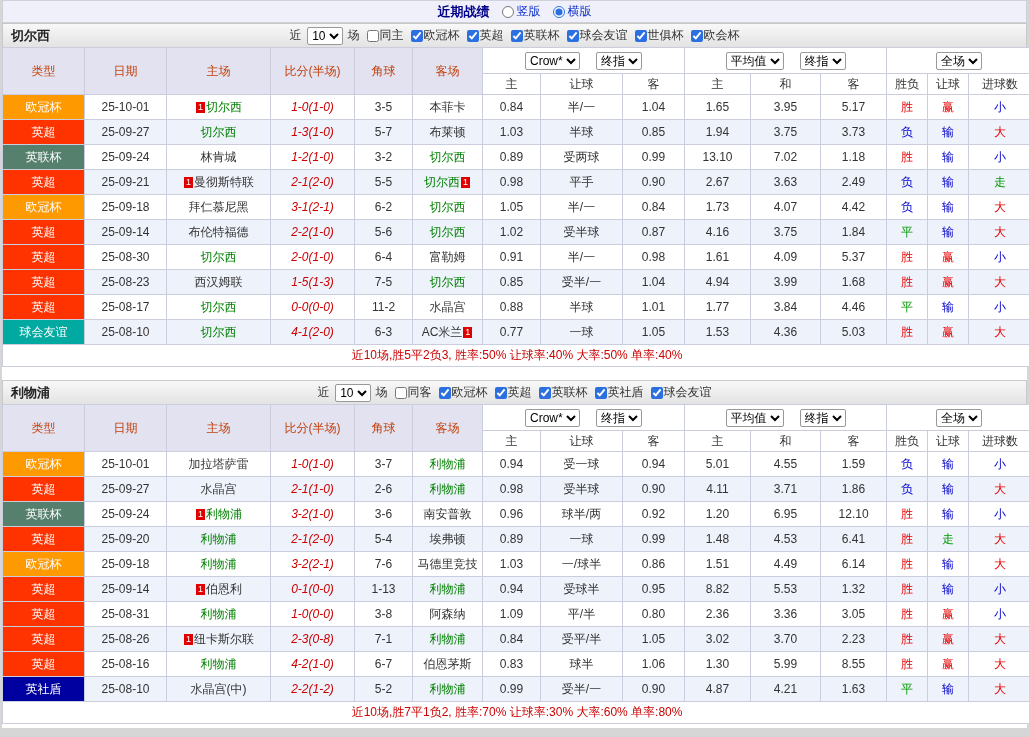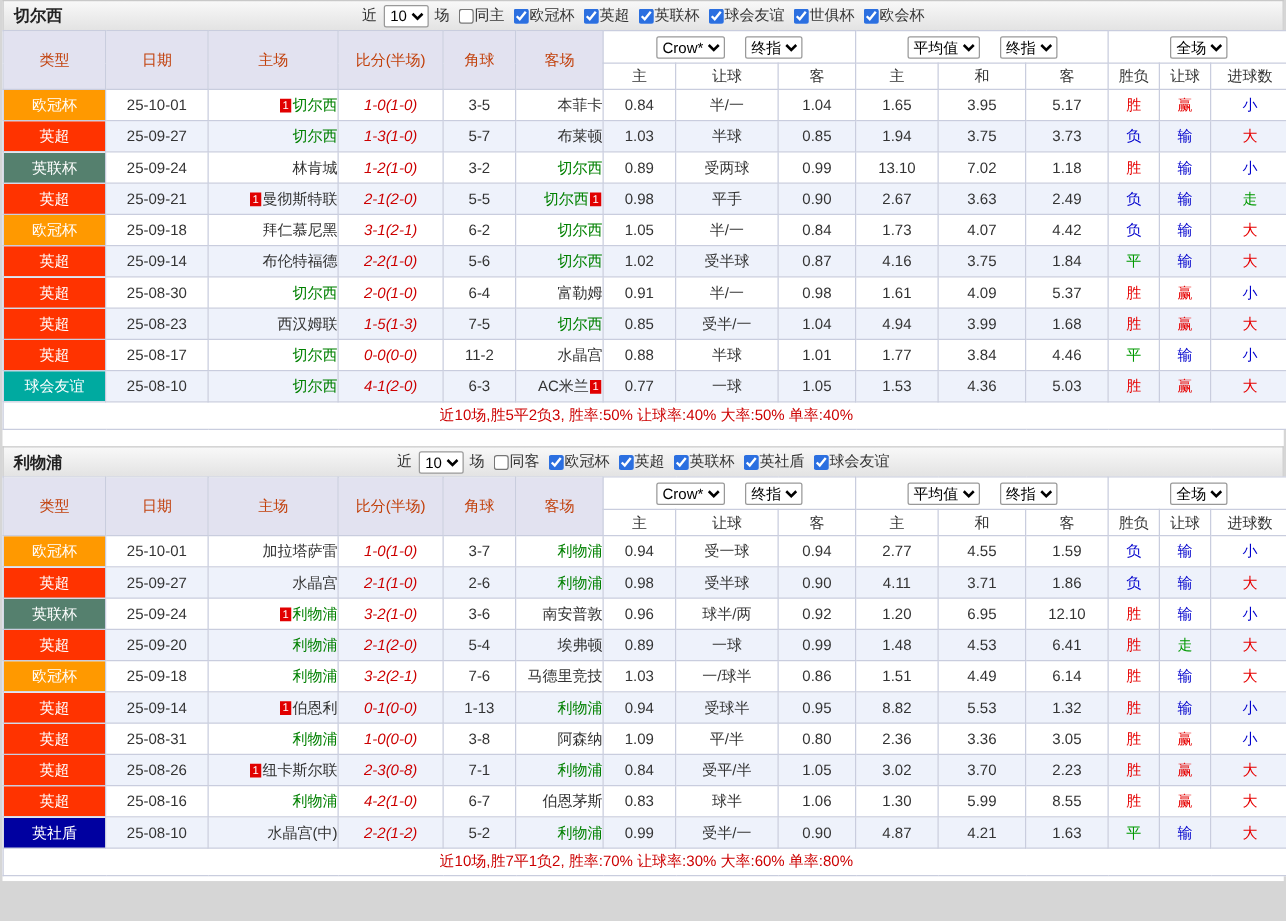--- a/index.html
+++ b/index.html
@@ -44,37 +44,48 @@
     font-weight: normal;
   }
   .stats thead th.lav { background: var(--header-bg, #e2e2f0); color: #c2410c; }
   .stats thead tr.h1 th.grp { height: 26px; background: #fff; }
   .grp select { margin: 0 8px; }
   .stats thead tr.h2 th { height: 21px; background: #fff; color: #333; }
   .stats tbody td { height: 25px; }
   tr.alt td { background: var(--alt-row, #eef2fb); }
   td.type { color: #fff; }
   td.score { color: var(--score, #cc0000); cursor: pointer; font-style: italic; }
-  td.team { cursor: pointer; text-align: right; }
+  td.team { cursor: pointer; }
   td.team.self { color: var(--self-team, #008000); }
   .rc {
     display: inline-block;
     background: var(--badge, #e10000);
     color: #fff; font-size: 9px; line-height: 11px;
     padding: 0 2px; margin: 0 1px; vertical-align: 1px;
   }
   .res-r { color: var(--win, #e60000); }
   .res-b { color: var(--loss, #0000cc); }
   .res-g { color: var(--draw, #009900); }
   td.summary { height: 22px; background: #fff; color: var(--summary, #cc0000); }
 </style>
 </head>
 <body>
 
 <div class="page">
+  <div class="topbar">
+    <span class="title">近期战绩</span>
+    <label>
+      <input type="radio" name="layout" style="">
+      <span>竖版</span>
+    </label>
+    <label>
+      <input type="radio" name="layout" checked="" style="">
+      <span>横版</span>
+    </label>
+  </div>
   <div id="sections">
       <div class="section">
         <div class="secbar">
           <span class="team-name">切尔西</span>
           <span class="filters">
             <span>近</span>
             <select class="count-sel"><option>10</option></select>
             <span>场</span>
             <label class="chk">
               <input type="checkbox" style="">
@@ -406,21 +417,21 @@
             <tr class="">
               <td class="type" style="background:#ff9900">欧冠杯</td>
               <td>25-10-01</td>
               <td class="team"><span>加拉塔萨雷</span></td>
               <td class="score">1-0(1-0)</td>
               <td>3-7</td>
               <td class="team self"><span>利物浦</span></td>
               <td>0.94</td>
               <td>受一球</td>
               <td>0.94</td>
-              <td>2.77</td>
+              <td>5.01</td>
               <td>4.55</td>
               <td>1.59</td>
               <td class="res-b">负</td>
               <td class="res-b">输</td>
               <td class="res-b">小</td>
             </tr>
             <tr class="alt">
               <td class="type" style="background:#ff3300">英超</td>
               <td>25-09-27</td>
               <td class="team"><span>水晶宫</span></td>

